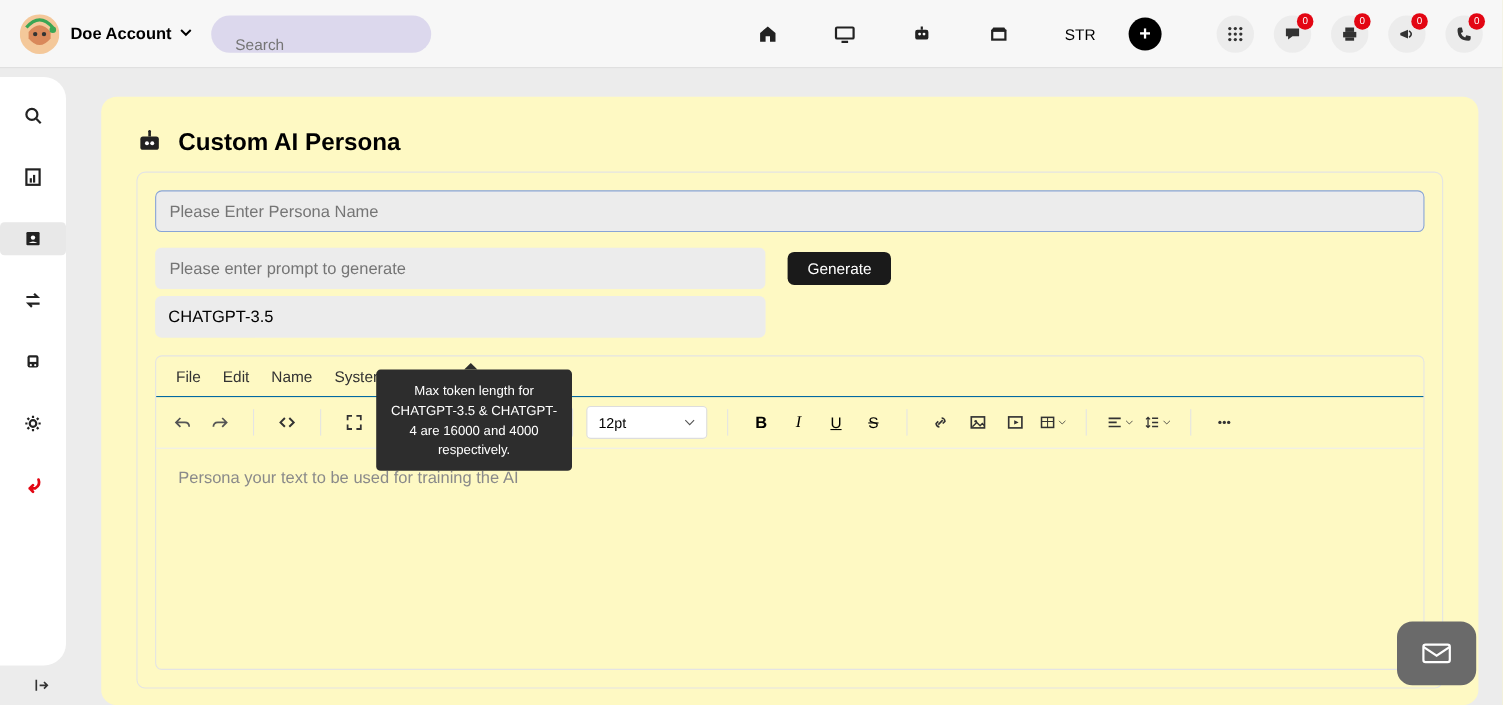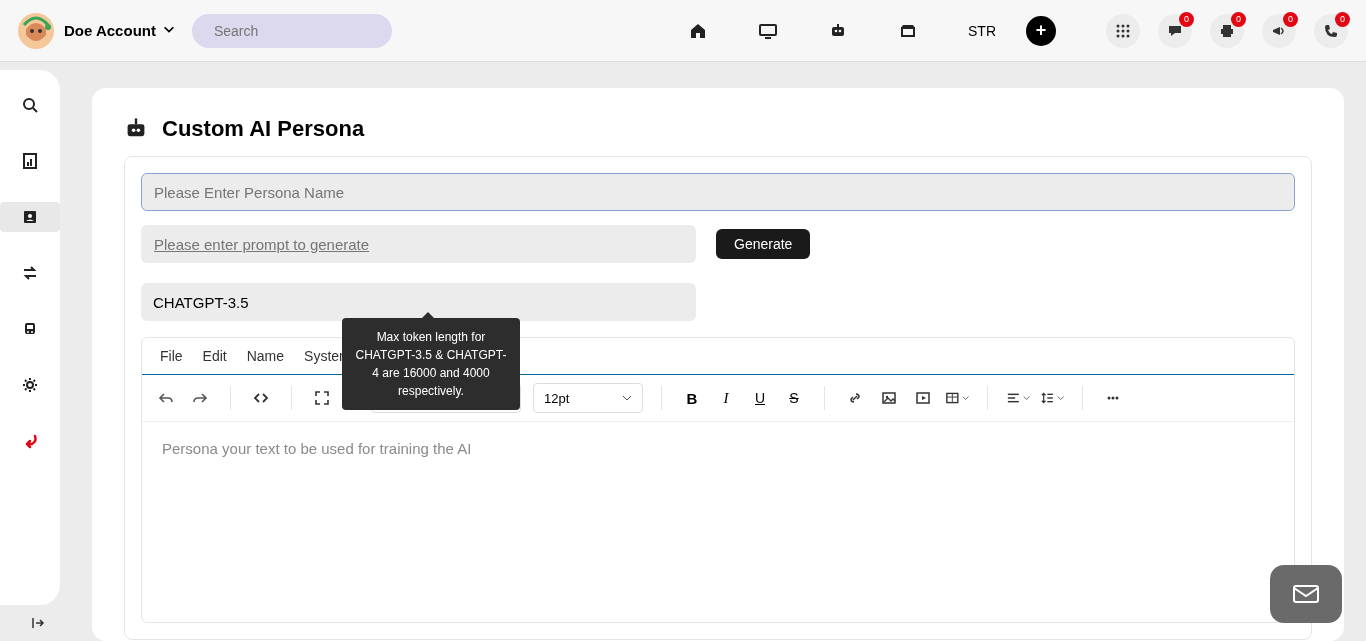--- a/index.html
+++ b/index.html
@@ -3,21 +3,21 @@
 <meta charset="utf-8">
 <style>
   *{box-sizing:border-box;margin:0;padding:0;font-family:Arial,Helvetica,sans-serif;}
   body{background:#ececec;width:1366px;height:641px;overflow:hidden;position:relative;}
   
   .header{height:62px;background:#f7f7f7;border-bottom:1px solid #ddd;display:flex;align-items:center;padding:0 18px;gap:10px;}
   .avatar{width:36px;height:36px;border-radius:50%;position:relative;}
   .avatar svg{width:36px;height:36px;}
   .account{display:flex;gap:6px;font-weight:700;font-size:15px;cursor:pointer;}
   .account svg.caret{width:14px;height:14px;}
-  .search-pill{margin-left:6px;width:200px;height:34px;background:#dcd8ed;border-radius:18px;display:flex;align-items:center;padding:0 14px;gap:8px;}
+  .search-pill{margin-left:6px;width:200px;height:34px;background:#dcd8ed;border-radius:18px;display:flex;align-items:flex-end;padding:0 14px;gap:8px;}
   .search-pill input{border:none;background:transparent;outline:none;font-size:14px;flex:1;color:#555;}
   .hspacer{flex:1;}
   .top-icons{display:flex;align-items:center;gap:50px;}
   .top-ico{width:20px;height:20px;color:#222;display:flex;align-items:center;justify-content:center;}
   .str{font-weight:400;font-size:14px;}
   .circle-plus{width:30px;height:30px;border-radius:50%;background:#000;color:#fff;display:flex;align-items:center;justify-content:center;font-size:18px;font-weight:700;margin-left:20px;}
   .right-icons{display:flex;align-items:center;gap:18px;margin-left:40px;}
   .rcircle{width:34px;height:34px;border-radius:50%;background:#ececec;display:flex;align-items:center;justify-content:center;position:relative;}
   .rcircle svg{width:16px;height:16px;}
   .badge{position:absolute;top:-2px;right:-2px;width:15px;height:15px;border-radius:50%;background:#e30613;color:#fff;font-size:9px;display:flex;align-items:center;justify-content:center;}
@@ -25,44 +25,44 @@
   .left-col{position:absolute;left:0;top:62px;bottom:0;width:76px;display:flex;flex-direction:column;}
   .brand-box{height:60px;background:#fff;border-bottom-right-radius:14px;display:flex;align-items:center;justify-content:center;}
   .brand-box span{font-size:11px;font-weight:700;color:#0a6ebd;}
   .rail{flex:1;margin-top:8px;background:#fff;border-top-right-radius:20px;border-bottom-right-radius:20px;width:60px;display:flex;flex-direction:column;align-items:center;padding-top:20px;gap:26px;}
   .rail-item{width:60px;height:30px;display:flex;align-items:center;justify-content:center;cursor:pointer;}
   .rail-item.active{background:#e8e8e8;border-radius:4px;width:60px;}
   .rail-item svg{width:18px;height:18px;}
   .rail-bottom{height:36px;display:flex;align-items:center;justify-content:center;}
   .rail-bottom svg{width:16px;height:16px;}
   
-  .main{position:absolute;left:92px;top:88px;right:22px;bottom:0;background:#ffffff;border-radius:14px;padding:28px 32px 0 32px;overflow:hidden;}
+  .main{position:absolute;left:92px;top:88px;right:22px;bottom:0;background:#fef9c3;border-radius:14px;padding:28px 32px 0 32px;overflow:hidden;}
   .page-title{display:flex;align-items:center;gap:14px;font-size:22px;font-weight:700;}
   .form-card{margin-top:14px;border:1px solid #e4e4e4;border-radius:8px;padding:16px;}
   .field{width:100%;height:38px;background:#ececec;border:1px solid #88a4d6;border-radius:6px;padding:0 12px;font-size:15px;color:#777;outline:none;display:flex;align-items:center;}
   .field.noborder{border:1px solid transparent;}
   .row{display:flex;align-items:center;gap:20px;margin-top:14px;}
-  .prompt-field{width:555px;height:38px;background:#ececec;border-radius:6px;padding:0 12px;font-size:15px;color:#777;display:flex;align-items:center;text-decoration:underline;}
+  .prompt-field{width:555px;height:38px;background:#ececec;border-radius:6px;padding:0 12px;font-size:15px;color:#777;display:flex;align-items:center;}
   .btn-gen{height:30px;padding:0 18px;background:#1a1a1a;color:#fff;border-radius:6px;font-size:14px;border:none;cursor:pointer;}
   .label{font-size:14px;margin-top:16px;color:#333;}
-  .version-field{width:555px;height:38px;background:#ececec;border-radius:6px;margin-top:20px;padding:0 12px;font-size:15px;display:flex;align-items:center;}
+  .version-field{width:555px;height:38px;background:#ececec;border-radius:6px;margin-top:6px;padding:0 12px;font-size:15px;display:flex;align-items:center;}
   
   .editor{margin-top:16px;border:1px solid #e4e4e4;border-radius:6px;}
   .menubar{display:flex;gap:20px;padding:10px 18px;font-size:14px;color:#333;border-bottom:1px solid #0369a1;}
   .menubar span{cursor:pointer;}
   .toolbar{display:flex;align-items:center;gap:12px;padding:8px 12px;border-bottom:1px solid #eee;position:relative;}
   .tb-group{display:flex;align-items:center;gap:10px;}
   .sep{width:1px;height:24px;background:#e4e4e4;margin:0 6px;}
   .dd{height:30px;border:1px solid #ddd;border-radius:4px;display:flex;align-items:center;padding:0 10px;font-size:13px;gap:8px;background:#fff;}
   .dd svg{width:10px;height:10px;}
   .icbtn{width:24px;height:24px;display:flex;align-items:center;justify-content:center;cursor:pointer;}
   .icbtn svg{width:16px;height:16px;}
   .canvas{min-height:200px;padding:18px 20px;color:#8a8a8a;font-size:15px;}
   
-  .tooltip{position:absolute;left:342px;top:318px;width:178px;background:#2d2d2d;color:#fff;font-size:12px;line-height:1.5;padding:10px 12px;border-radius:4px;text-align:center;z-index:50;}
+  .tooltip{position:absolute;left:342px;top:336px;width:178px;background:#2d2d2d;color:#fff;font-size:12px;line-height:1.5;padding:10px 12px;border-radius:4px;text-align:center;z-index:50;}
   .tooltip::before{content:"";position:absolute;top:-6px;left:80px;width:0;height:0;border-left:6px solid transparent;border-right:6px solid transparent;border-bottom:6px solid #2d2d2d;}
   
   .mail-float{position:absolute;right:24px;bottom:18px;width:72px;height:58px;background:#6a6a6a;border-radius:14px;display:flex;align-items:center;justify-content:center;}
   .mail-float svg{width:32px;height:32px;stroke:#fff;fill:none;}
 </style>
 </head>
 <body>
 
 <div class="header">
   <div class="avatar">

